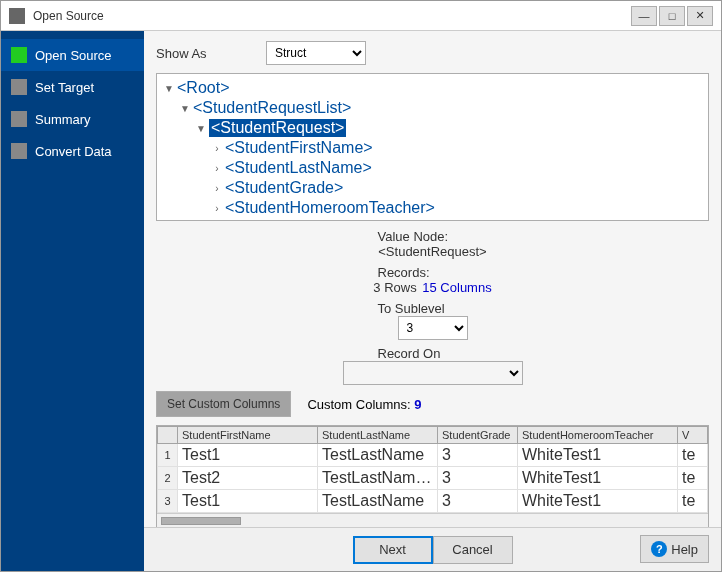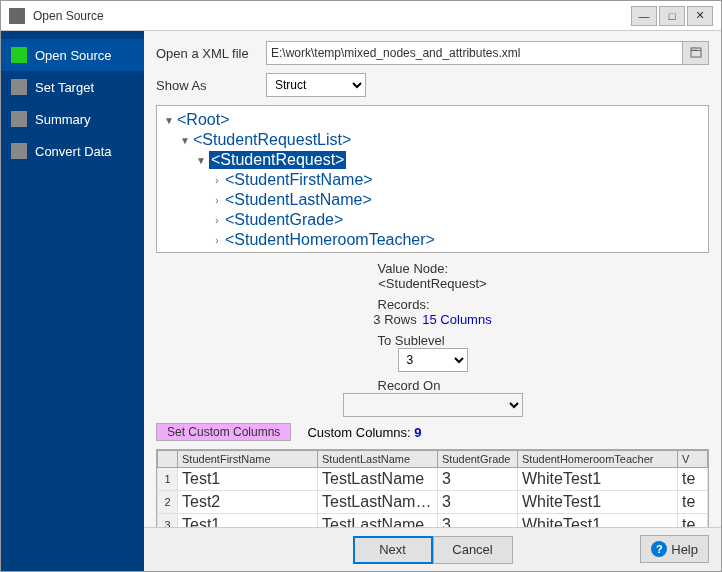--- a/index.html
+++ b/index.html
@@ -51,21 +51,21 @@
     .info-label { width: 110px; color: #333; flex-shrink: 0; }
     .info-value { color: #333; }
     .info-value .rows { color: #333; }
     .info-value .cols { color: #0000cc; margin-left: 2px; }
 
     .sublevel-select { width: 70px; height: 24px; border: 1px solid #adadad; background: #fff; padding: 0 4px; font-size: 12px; }
     .record-on-select { width: 180px; height: 24px; border: 1px solid #adadad; background: #f5f5f5; padding: 0 4px; font-size: 12px; }
 
     
     .custom-col-row { display: flex; align-items: center; gap: 16px; margin-bottom: 8px; }
-    .set-custom-btn { height: 18px; padding: 0 10px; background: #f0abfc; border: 1px solid #adadad; cursor: pointer; font-size: 12px; color: #333; }
+    .set-custom-btn { height: 26px; padding: 0 10px; background: #a3a3a3; border: 1px solid #adadad; cursor: pointer; font-size: 12px; color: #333; }
     .custom-col-count { color: #0000cc; font-weight: bold; }
 
     
     .data-table-wrap { border: 1px solid #adadad; background: #fff; overflow: hidden; }
     .data-table { width: 100%; border-collapse: collapse; table-layout: fixed; }
     .data-table th { background: #e8e8e8; border: 1px solid #a3a3a3; padding: 2px 4px; font-size: 11px; font-weight: normal; text-align: left; color: #333; overflow: hidden; text-overflow: ellipsis; white-space: nowrap; }
     .data-table th.row-num { width: 20px; background: #e8e8e8; }
     .data-table td { border: 1px solid #e0e0e0; padding: 2px 4px; font-size: 16px; color: #333; overflow: hidden; text-overflow: ellipsis; white-space: nowrap; }
     .data-table td.row-num { background: #f0f0f0; text-align: center; font-size: 11px; color: #333; }
     .footer-btn { height: 28px; width: 80px; background: #e1e1e1; border: 1px solid #adadad; cursor: pointer; font-size: 13px; color: #333; display: flex; align-items: center; justify-content: center; }
@@ -114,33 +114,20 @@
       </div>
       <div class="sidebar-item">
         <div class="sidebar-icon"></div>
         <span class="sidebar-label">Convert Data</span>
       </div>
     </div>
 
     <div class="right-panel">
       <div class="form-area">
 
-        <div class="form-row">
-          <span class="form-label">Open a XML file</span>
-          <div class="file-input-wrap">
-            <input class="file-input" type="text" readonly="" value="E:\work\temp\mixed_nodes_and_attributes.xml" style="">
-            <button class="browse-btn">
-              <svg width="12" height="12" viewBox="0 0 12 12">
-                <rect x="1" y="1" width="10" height="9" fill="none" stroke="#666" stroke-width="1"></rect>
-                <rect x="1" y="3" width="10" height="1" fill="#666"></rect>
-                <rect x="3" y="1" width="3" height="2" fill="#e1e1e1" stroke="#666" stroke-width="0.5"></rect>
-              </svg>
-            </button>
-          </div>
-        </div>
 
         <div class="form-row">
           <span class="form-label">Show As</span>
           <select class="show-as-select">
             <option>Struct</option>
             <option>List</option>
             <option>Table</option>
           </select>
         </div>
 

